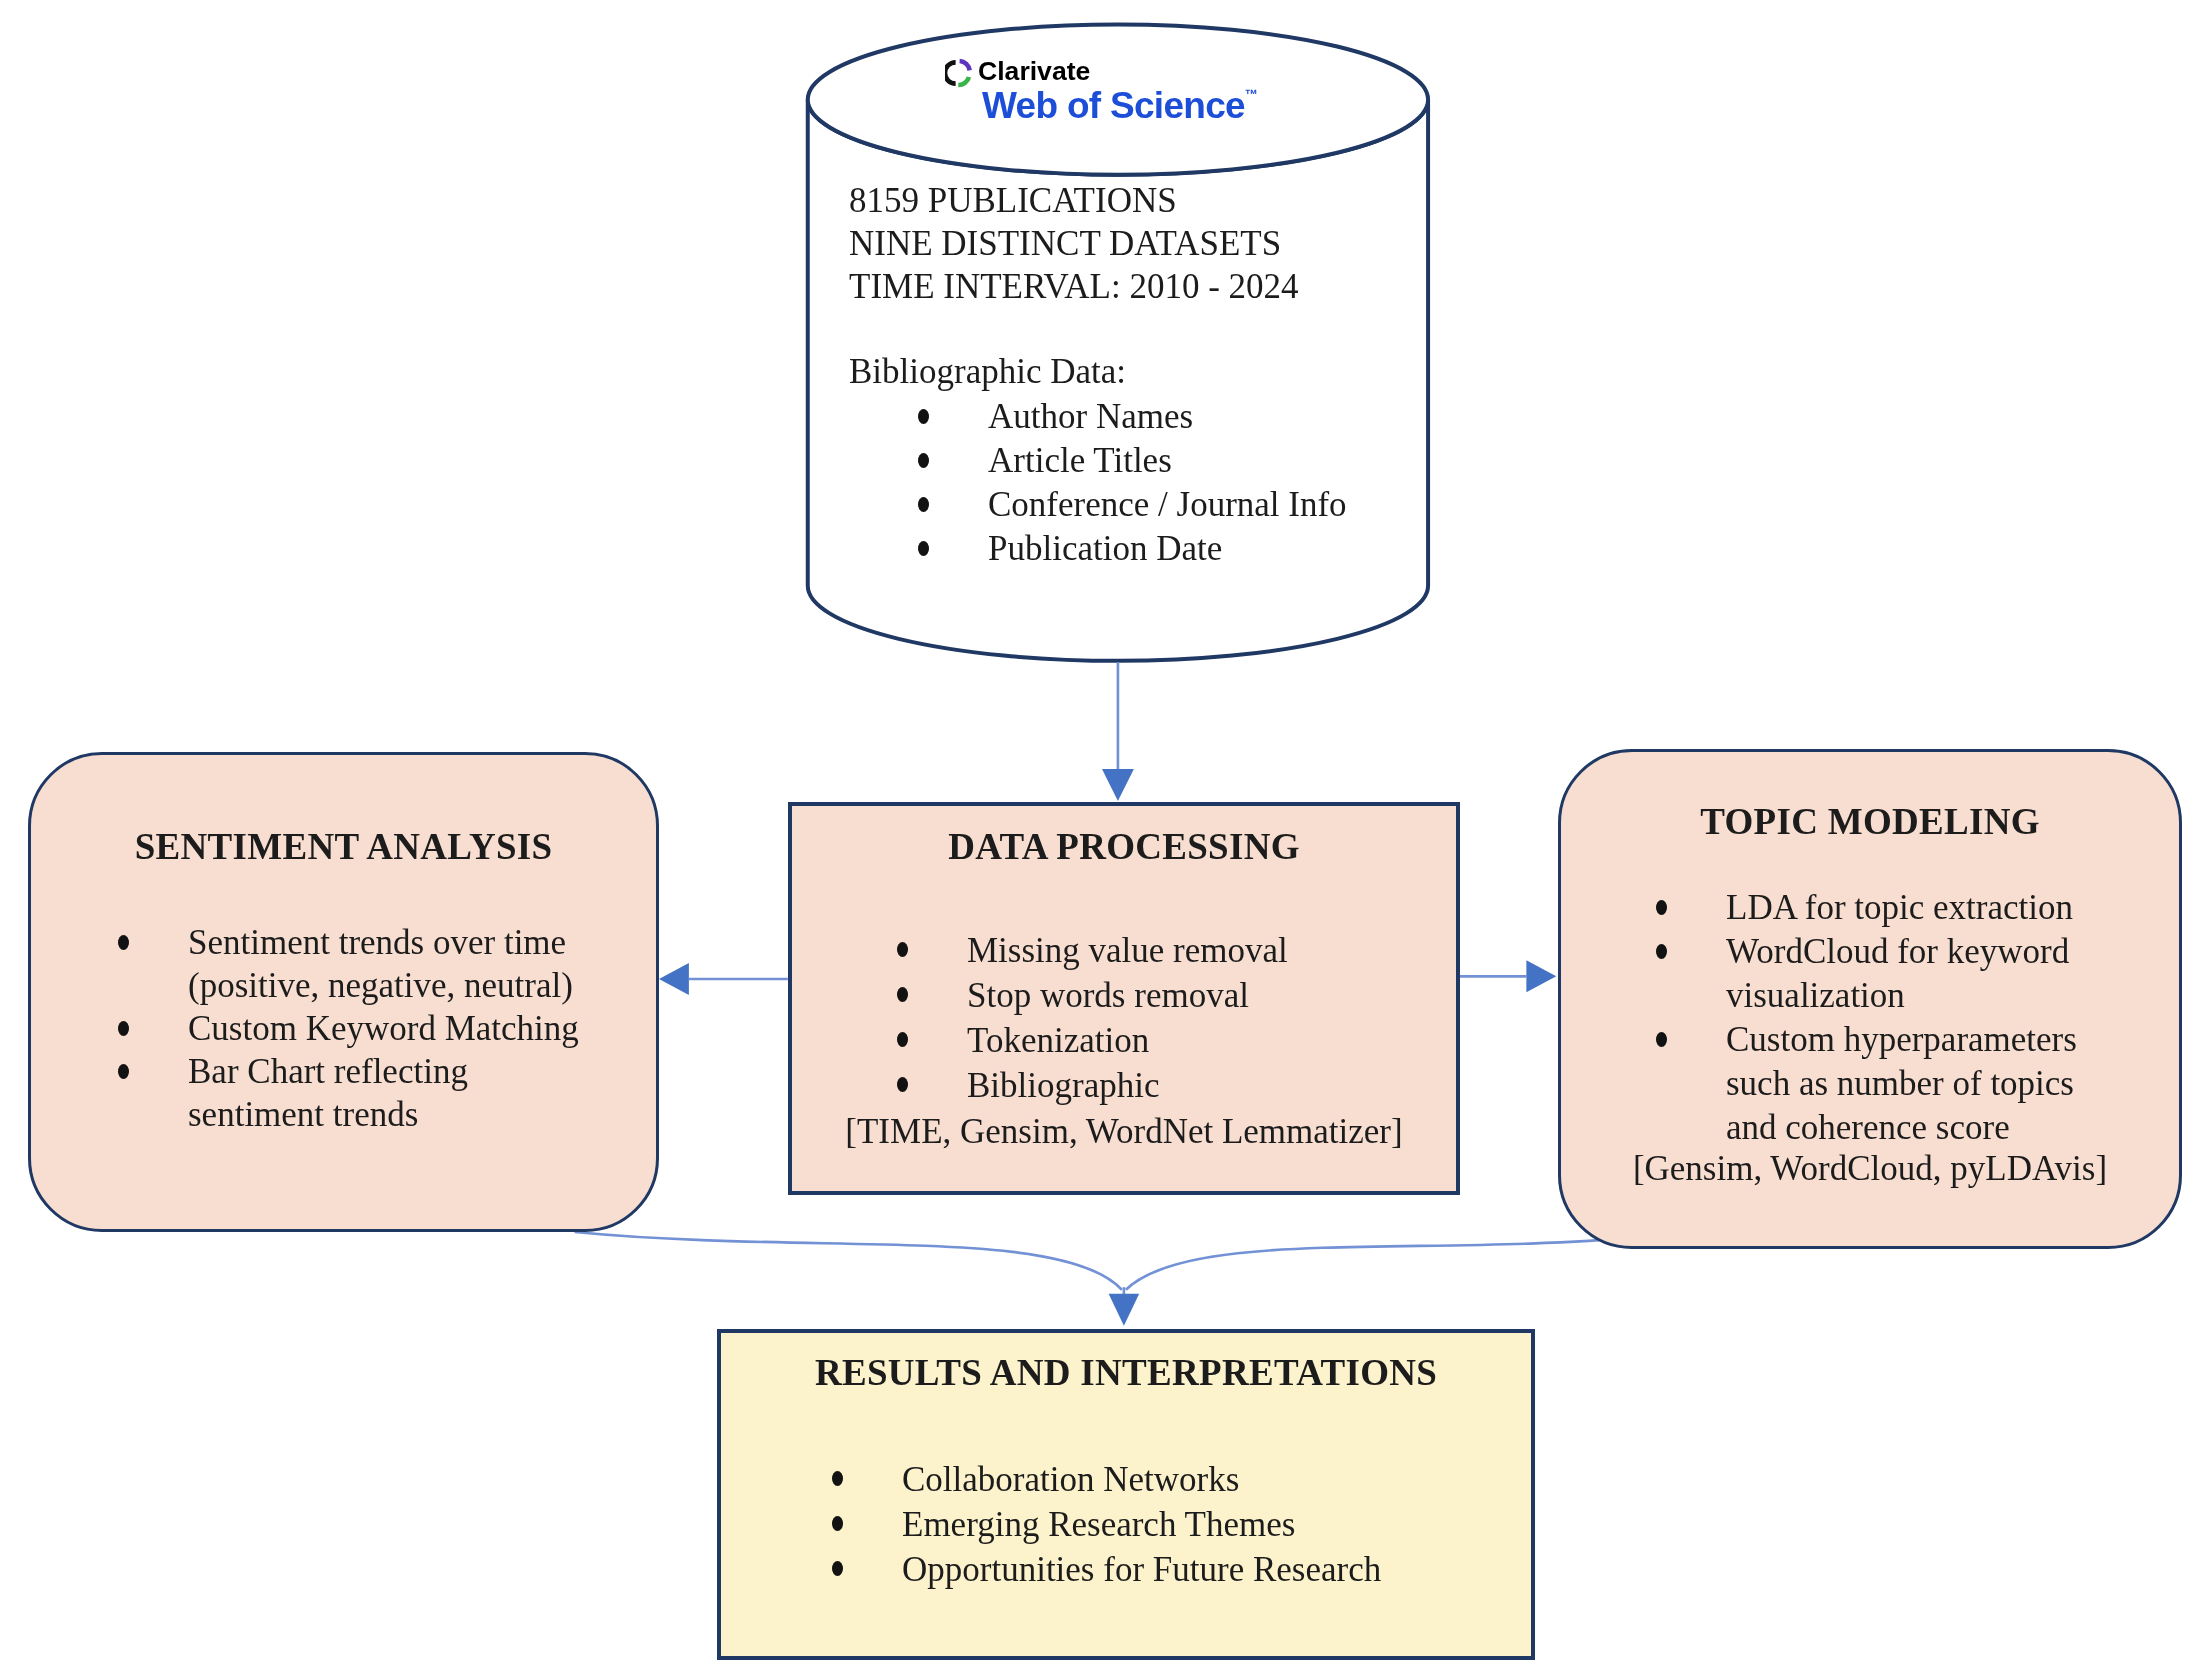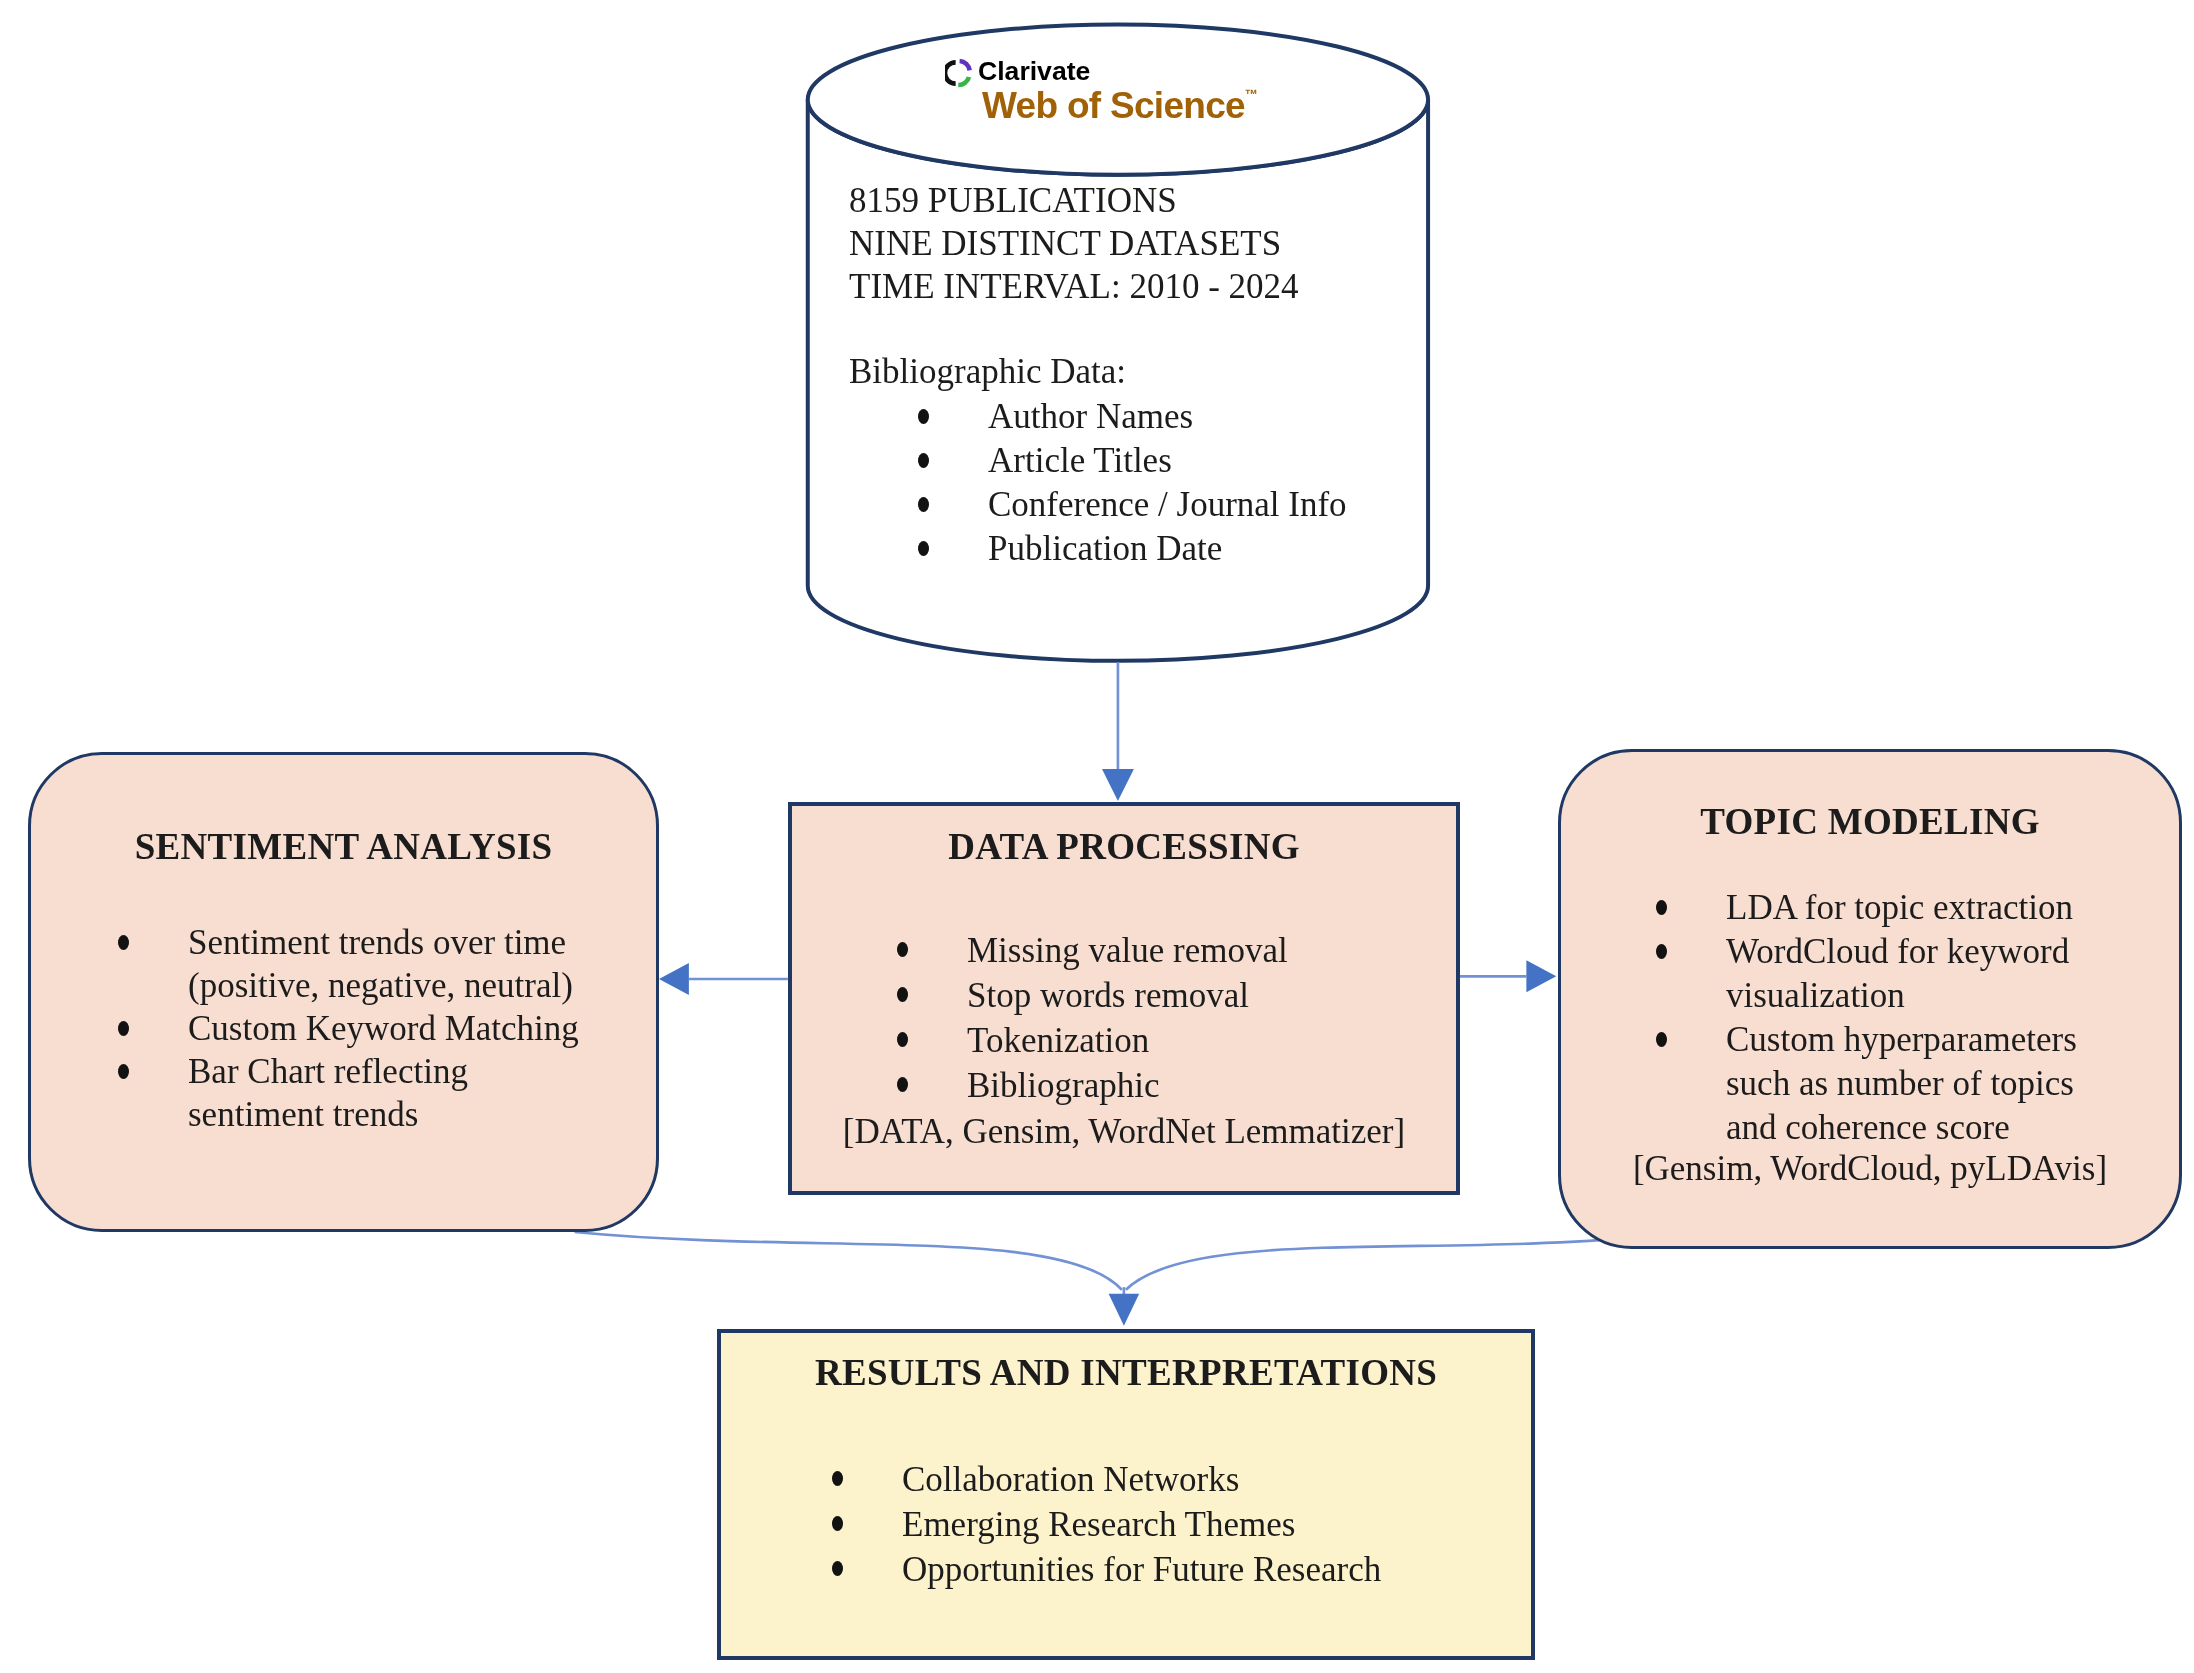--- a/index.html
+++ b/index.html
@@ -35,21 +35,21 @@
                       border-radius:50%;background:#121212;}
   ul.lh64 li{line-height:43px;}
   ul.lh67 li{line-height:45px;}
   ul.lh68 li{line-height:45px;}
   ul.lh66 li{line-height:44px;}
   .tools{position:absolute;left:0;width:100%;text-align:center;font-size:35px;line-height:40px;}
 
   .cyl-text{position:absolute;font-size:35px;line-height:43px;}
   .logo{position:absolute;font-family:"Liberation Sans","DejaVu Sans",sans-serif;}
   .logo-brand{position:absolute;left:33px;top:0;font-size:26.6px;font-weight:bold;color:#000000;}
-  .logo-product{position:absolute;left:37px;top:29px;font-size:37px;font-weight:bold;color:#a16207;
+  .logo-product{position:absolute;left:37px;top:29px;font-size:37px;font-weight:bold;color:#1d4ed8;
                 letter-spacing:-0.7px;white-space:nowrap;text-align:center;}
   .logo-product sup{font-size:13.3px;vertical-align:18.6px;}
 </style>
 </head>
 <body>
 
 <div id="stage">
 
   <svg id="wires" viewBox="0 0 3303 2519">
 
@@ -137,21 +137,21 @@
         <li>
           <div>Stop words removal</div>
         </li>
         <li>
           <div>Tokenization</div>
         </li>
         <li>
           <div>Bibliographic</div>
         </li>
       </ul>
-    <div class="tools" style="top:306px;">[DATA, Gensim, WordNet Lemmatizer]</div>
+    <div class="tools" style="top:306px;">[TIME, Gensim, WordNet Lemmatizer]</div>
   </div>
 
   <div class="box rounded" style="left:1558px;top:749px;width:624px;height:500px;">
     <div class="title" style="top:50px;">TOPIC MODELING</div>
     <ul class="blist" style="left:165px;top:134px;">
         <li>
           <div>LDA for topic extraction</div>
         </li>
         <li>
           <div>WordCloud for keyword</div>

